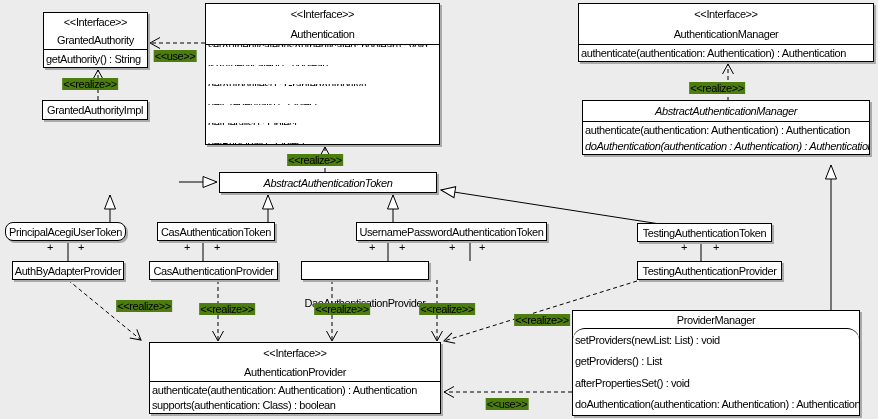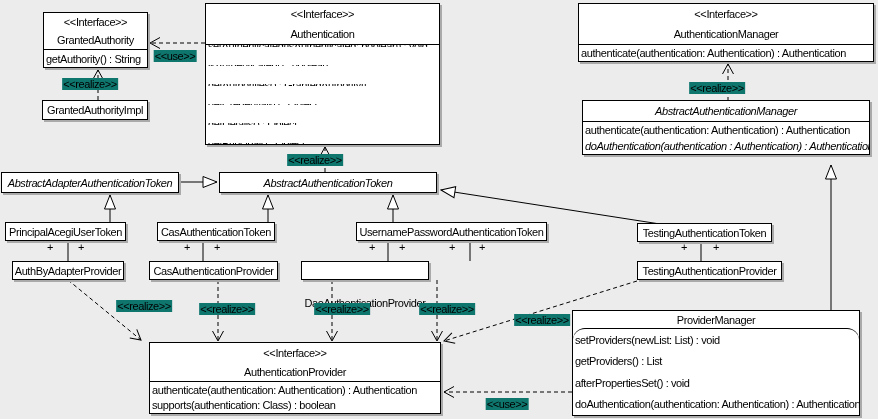--- a/index.html
+++ b/index.html
@@ -20,21 +20,21 @@
     align-items:center; text-align:center; overflow:hidden; white-space:nowrap;
   }
   .uml-methods { border-top:1px solid #000; display:flex; flex-direction:column; }
   .uml-method {
     flex:1; display:flex; align-items:center;
     padding:0 1px 0 2px; white-space:nowrap; overflow:hidden;
   }
   .italic { font-style:italic; }
   .edge-label {
     position:absolute; transform:translate(-50%,-50%);
-    background:#0f766e; padding:0 1px; white-space:nowrap;
+    background:#4d7c0f; padding:0 1px; white-space:nowrap;
   }
   .plus-label { position:absolute; transform:translate(-50%,-50%); }
 </style>
 </head>
 <body>
 
 <div id="canvas">
   <svg id="wires" width="878" height="419" viewBox="0 0 878 419">
     <defs>
       <marker id="tri" markerUnits="userSpaceOnUse" markerWidth="16" markerHeight="14" refX="15" refY="7" orient="auto">
@@ -110,31 +110,26 @@
     </div>
     <div class="uml-box" style="left: 582px; top: 100px; width: 288px; height: 55px;">
       <div class="uml-title italic" style="height: 20px;">
         <div class="">AbstractAuthenticationManager</div>
       </div>
       <div class="uml-methods" style="height: 32px;">
         <div class="uml-method">authenticate(authentication: Authentication) : Authentication</div>
         <div class="uml-method italic">doAuthentication(authentication : Authentication) : Authentication</div>
       </div>
     </div>
-    <div class="uml-box" style="left: 1px; top: 172px; width: 178px; height: 21px;">
-      <div class="uml-title italic" style="height: 19px;">
-        <div class="">AbstractAdapterAuthenticationToken</div>
-      </div>
-    </div>
     <div class="uml-box" style="left: 219px; top: 172px; width: 218px; height: 21px;">
       <div class="uml-title italic" style="height: 19px;">
         <div class="">AbstractAuthenticationToken</div>
       </div>
     </div>
-    <div class="uml-box" style="left: 5px; top: 222px; width: 121px; height: 19px;">
+    <div class="uml-box" style="left: 5px; top: 222px; width: 121px; height: 19px; border-radius: 8px;">
       <div class="uml-title" style="height: 17px;">
         <div class="">PrincipalAcegiUserToken</div>
       </div>
     </div>
     <div class="uml-box" style="left: 157px; top: 222px; width: 118px; height: 19px;">
       <div class="uml-title" style="height: 17px;">
         <div class="">CasAuthenticationToken</div>
       </div>
     </div>
     <div class="uml-box" style="left: 356px; top: 222px; width: 191px; height: 19px;">

